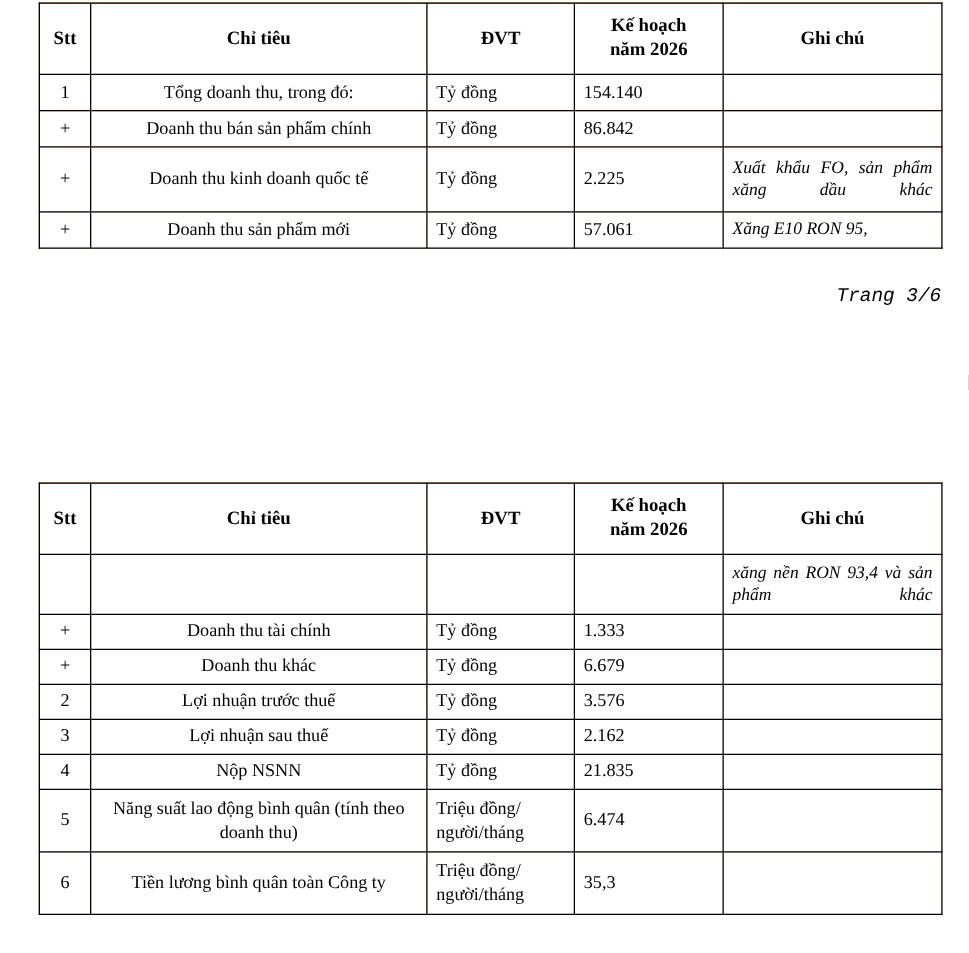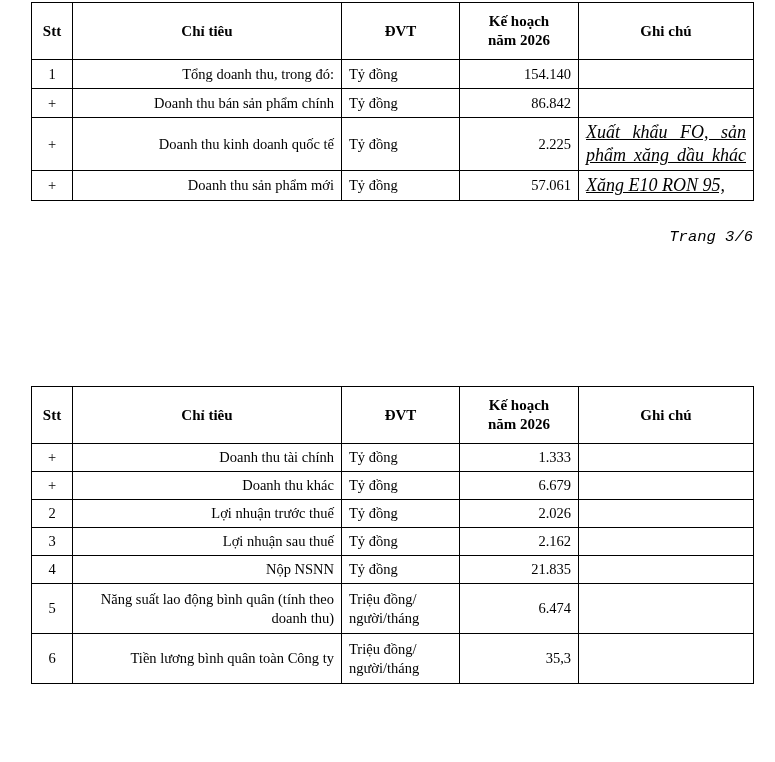--- a/index.html
+++ b/index.html
@@ -56,30 +56,29 @@
   }
 
   
   col.c-stt   { width: 41px; }
   col.c-name  { width: 269px; }
   col.c-unit  { width: 118px; }
   col.c-plan  { width: 119px; }
   col.c-note  { width: 175px; }
 
   .c-stt-cell  { text-align: center; }
-  .c-name-cell { text-align: right; }
+  .c-name-cell { text-align: center; }
   .c-unit-cell { }
-  .c-plan-cell { text-align: right; padding-right: 10px; }
+  .c-plan-cell { padding-right: 10px; }
   .c-note-cell {
     text-align: justify;
     text-align-last: justify;
     font-style: italic;
-    font-size: 18px;
+    font-size: 14px;
     padding: 3px 6px;
-    text-decoration: underline;
   }
   .c-note-cell.nojust {
     text-align: right;
     text-align-last: left;
   }
 
   .t1-wrap { position: absolute; left: 31px; top: 2px; }
   .t2-wrap { position: absolute; left: 31px; top: 86px; }
 
   .page-no {
@@ -216,39 +215,46 @@
           <th>Chỉ tiêu</th>
           <th>ĐVT</th>
           <th>
             <span>Kế hoạch</span><br>
             <span>năm 2026</span>
           </th>
           <th>Ghi chú</th>
         </tr>
       </thead>
       <tbody>
+        <tr style="height:48px;">
+          <td class="c-stt-cell"></td>
+          <td class="c-name-cell"></td>
+          <td class="c-unit-cell"></td>
+          <td class="c-plan-cell"></td>
+          <td class="c-note-cell">xăng nền RON 93,4 và sản phẩm khác</td>
+        </tr>
         <tr style="height:28px;">
           <td class="c-stt-cell">+</td>
           <td class="c-name-cell">Doanh thu tài chính</td>
           <td class="c-unit-cell">Tỷ đồng</td>
           <td class="c-plan-cell">1.333</td>
           <td class="c-note-cell"></td>
         </tr>
         <tr style="height:28px;">
           <td class="c-stt-cell">+</td>
           <td class="c-name-cell">Doanh thu khác</td>
           <td class="c-unit-cell">Tỷ đồng</td>
           <td class="c-plan-cell">6.679</td>
           <td class="c-note-cell"></td>
         </tr>
         <tr style="height:28px;">
           <td class="c-stt-cell">2</td>
           <td class="c-name-cell">Lợi nhuận trước thuế</td>
           <td class="c-unit-cell">Tỷ đồng</td>
-          <td class="c-plan-cell">2.026</td>
+          <td class="c-plan-cell">3.576</td>
           <td class="c-note-cell"></td>
         </tr>
         <tr style="height:28px;">
           <td class="c-stt-cell">3</td>
           <td class="c-name-cell">Lợi nhuận sau thuế</td>
           <td class="c-unit-cell">Tỷ đồng</td>
           <td class="c-plan-cell">2.162</td>
           <td class="c-note-cell"></td>
         </tr>
         <tr style="height:28px;">

